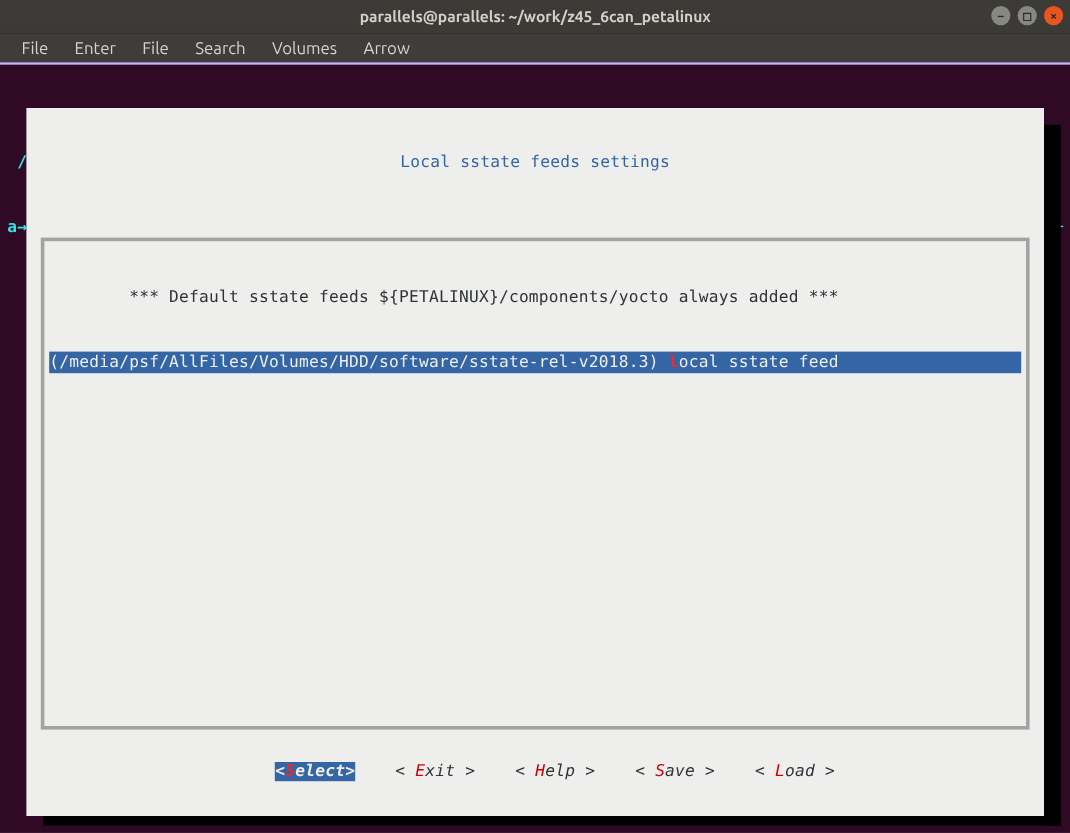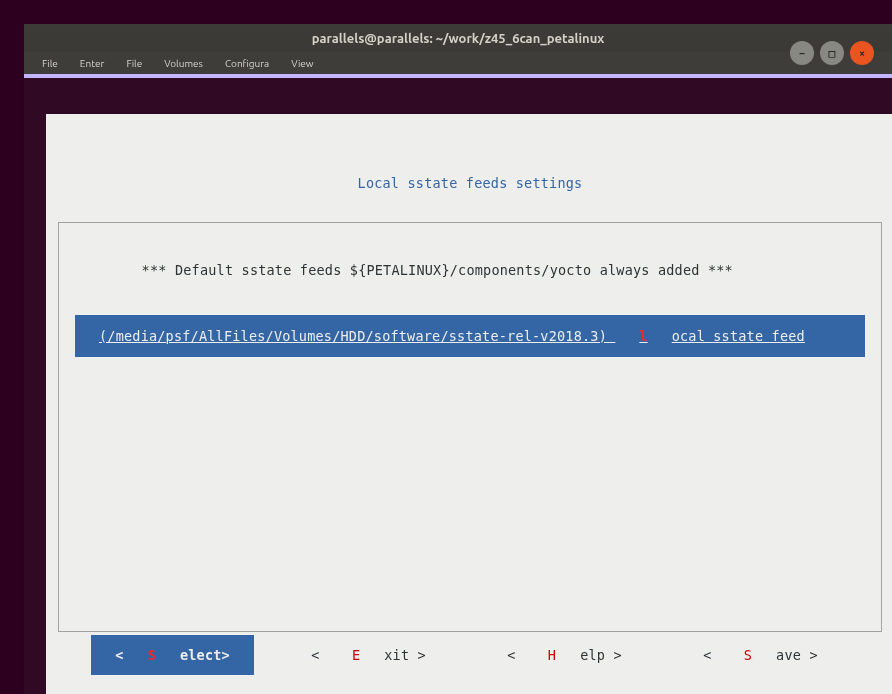--- a/index.html
+++ b/index.html
@@ -1,15 +1,15 @@
 <!DOCTYPE html>
 <html><head>
 <meta charset="utf-8">
 <style>
-  * { margin: 0; padding: 12px; box-sizing: border-box; }
+  * { margin: 0; padding: 0; box-sizing: border-box; }
   body {
     font-family: "DejaVu Sans Mono", "Liberation Mono", monospace;
     font-size: 13.5px;
     background: #2c001e;
     width: 892px;
     height: 694px;
     overflow: hidden;
   }
   .titlebar {
     height: 28px;
@@ -43,23 +43,23 @@
   .win-max { background: #888883; }
   .win-close { background: #e95420; }
   .menubar {
     height: 26px;
     background: #3e3d39;
     display: flex;
     align-items: center;
     padding: 0 8px;
     gap: 2px;
     font-family: "Ubuntu", sans-serif;
-    font-size: 10px;
+    font-size: 14px;
     color: #d6d3cf;
-    border-bottom: 4px solid #c4b5fd;
+    border-bottom: 2px solid #c4b5fd;
   }
   .menu-item {
     padding: 2px 10px;
     cursor: pointer;
   }
   .terminal {
     background: #300a24;
     width: 892px;
     height: 640px;
     padding: 0;
@@ -107,50 +107,50 @@
     padding: 0 14px;
     white-space: pre;
     color: #2e3436;
   }
   .menu-box {
     position: absolute;
     top: 108px;
     left: 12px;
     right: 12px;
     bottom: 72px;
-    border: 1px solid #a3a3a3;
+    border: 3px solid #a3a3a3;
     background: #eeeeec;
     padding-top: 2px;
   }
   .menu-header {
     color: #2e3436;
     white-space: pre;
     padding: 0 4px;
   }
   .menu-row {
     white-space: pre;
     margin: 0 4px;
-    text-decoration: underline;
   }
   .menu-row.selected {
     background: #3465a4;
     color: #eeeeec;
   }
   .menu-row.selected .hotkey {
     color: #ef2929;
     font-weight: bold;
   }
   .button-row {
     position: absolute;
     bottom: 28px;
     left: 0;
     right: 0;
     text-align: center;
     white-space: pre;
     color: #2e3436;
+    font-style: italic;
   }
   .btn-sel-wrap {
     background: #3465a4;
     color: #eeeeec;
     font-weight: bold;
   }
   .btn-sel-wrap .hot { color: #ef2929; }
   .btn-hot { color: #cc0000; }
   .shadow-right {
     position: absolute;
@@ -178,23 +178,23 @@
     <div class="win-btn win-min">–</div>
     <div class="win-btn win-max">◻</div>
     <div class="win-btn win-close">×</div>
   </div>
 </div>
 
 <div class="menubar">
   <span class="menu-item">File</span>
   <span class="menu-item">Enter</span>
   <span class="menu-item">File</span>
+  <span class="menu-item">Search</span>
   <span class="menu-item">Volumes</span>
-  <span class="menu-item">Configura</span>
-  <span class="menu-item">View</span>
+  <span class="menu-item">Arrow</span>
 </div>
 
 <div class="terminal">
   <div class="breadcrumb">
     <span class="line1 cyan-bold"> /home/parallels/work/z45_6can_petalinux/project-spec/configs/config - misc/config System Configura</span>
     <span class="line2">
       <span class="cyan-bold">a</span><span class="cyan-bold">→</span><span class="cyan-bold">Yocto Settings </span><span class="cyan-bold">→</span><span class="cyan-bold">Local sstate feeds settings </span><span class="hline">──────────────────────────────────────────────────────────────────────────────────────────────────────</span>
     </span>
   </div>
 

